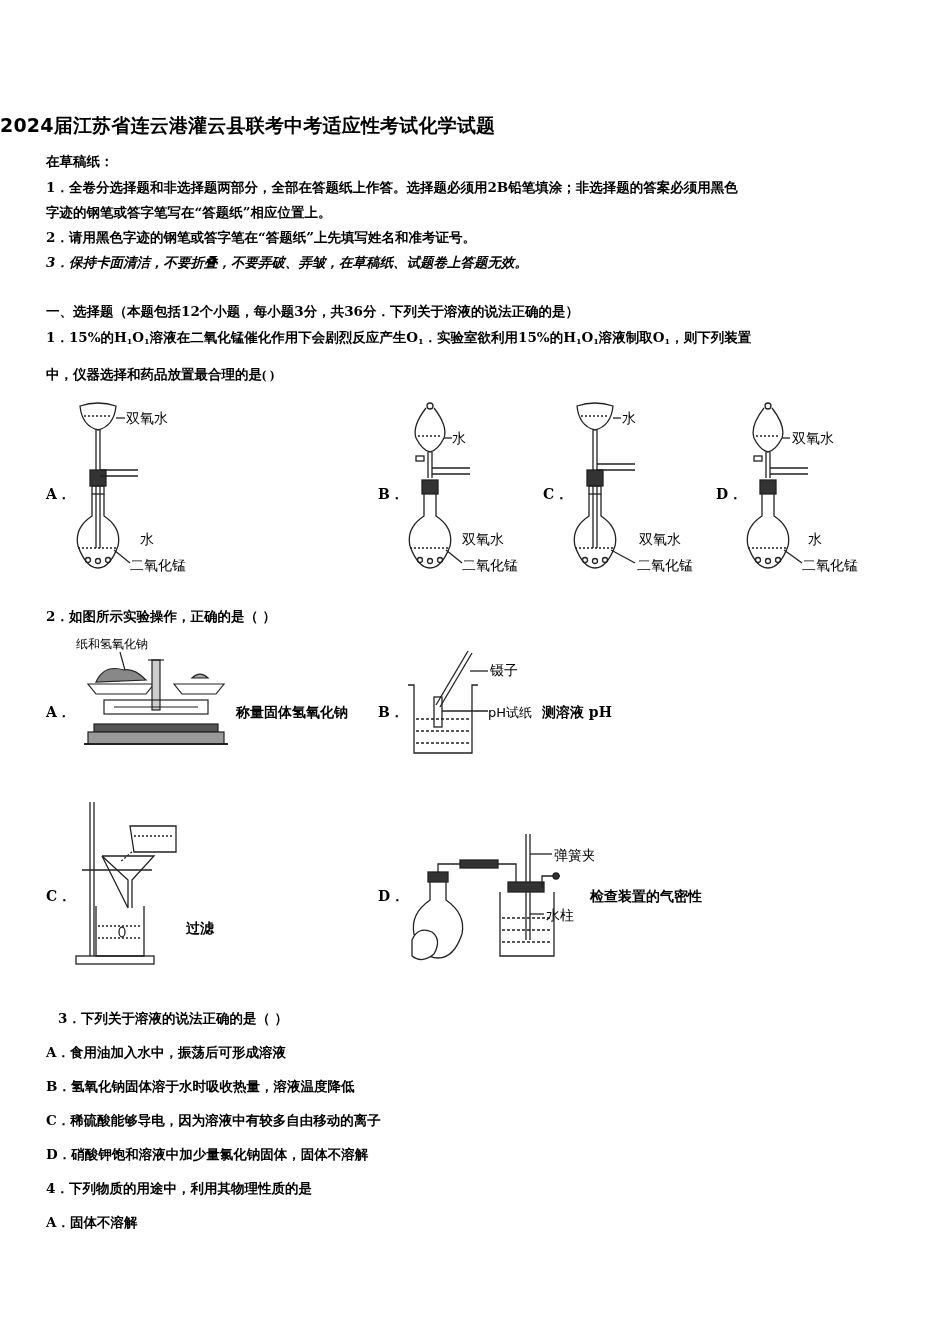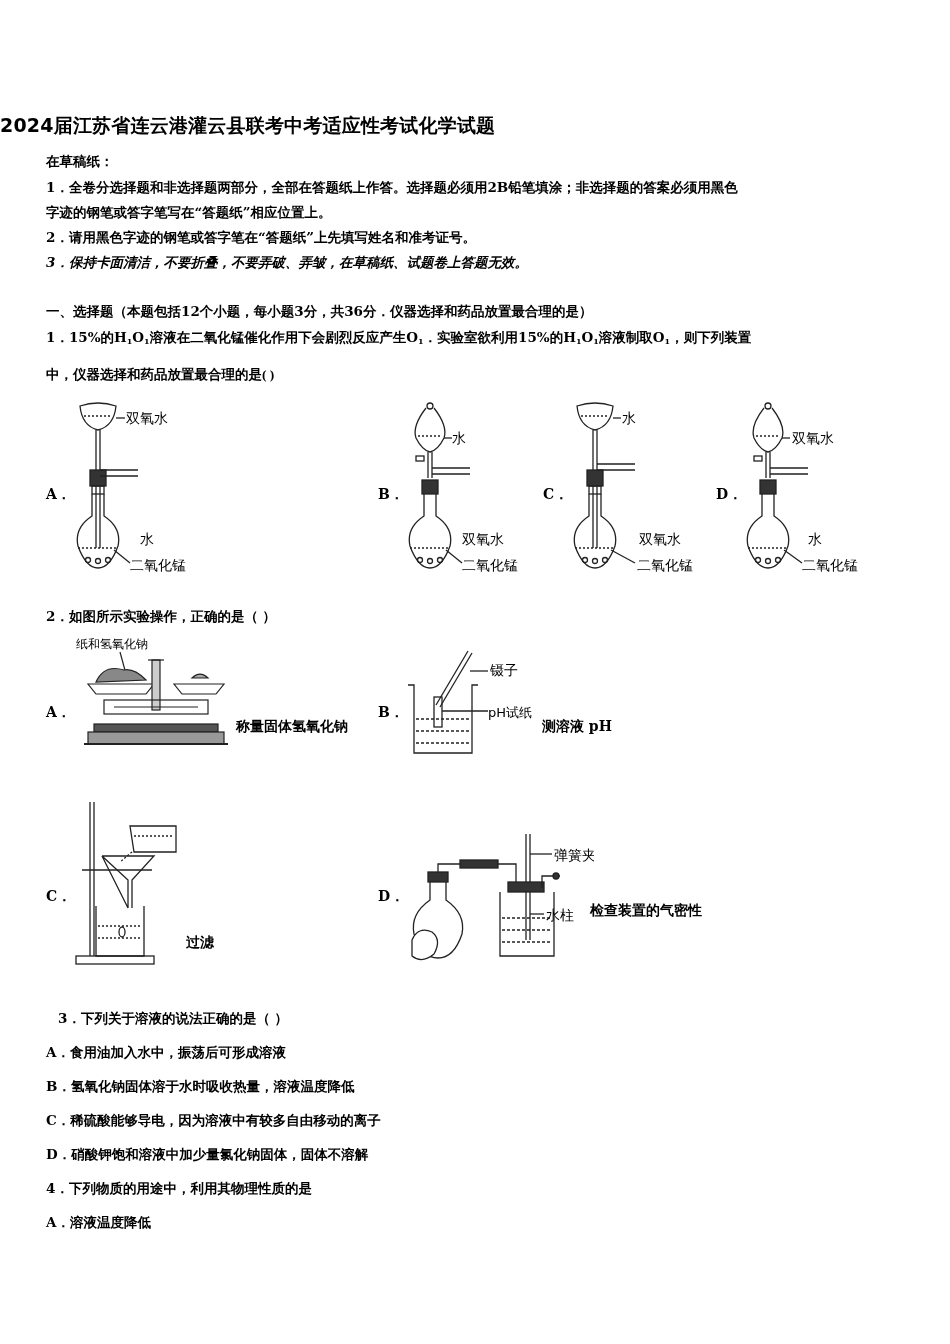--- a/index.html
+++ b/index.html
@@ -9,37 +9,37 @@
     color: #000;
   }
   .abs { position: absolute; }
   .title {
     left: 0; width: 950px; top: 113px; text-align: left;
     font-family: "DejaVu Sans", sans-serif; font-weight: bold; font-size: 19px;
     letter-spacing: 0.2px;
   }
   .line { position: absolute; left: 46px; font-size: 13.5px; font-weight: bold; white-space: nowrap; }
   .opt-label { position: absolute; font-size: 14px; font-weight: bold; }
-  .cap { position: absolute; font-size: 14px; font-weight: bold; white-space: nowrap; margin-top: 14px; }
+  .cap { position: absolute; font-size: 14px; font-weight: bold; white-space: nowrap; }
   sub { font-size: 8px; vertical-align: -2px; }
   svg text { font-family: "DejaVu Sans", sans-serif; }
   .fig { position: absolute; }
 </style>
 </head>
 <body>
 
 <div class="abs title">2024届江苏省连云港灌云县联考中考适应性考试化学试题</div>
 
 <div class="line" style="top:153px;font-weight:bold;">在草稿纸：</div>
 <div class="line" style="top:179px;">1．全卷分选择题和非选择题两部分，全部在答题纸上作答。选择题必须用2B铅笔填涂；非选择题的答案必须用黑色</div>
 <div class="line" style="top:204px;">字迹的钢笔或答字笔写在“答题纸”相应位置上。</div>
 <div class="line" style="top:229px;">2．请用黑色字迹的钢笔或答字笔在“答题纸”上先填写姓名和准考证号。</div>
 <div class="line" style="top:254px;font-style:italic;">3．保持卡面清洁，不要折叠，不要弄破、弄皱，在草稿纸、试题卷上答题无效。</div>
 
-<div class="line" style="top:303px;">一、选择题（本题包括12个小题，每小题3分，共36分．仪器选择和药品放置最合理的是）</div>
+<div class="line" style="top:303px;">一、选择题（本题包括12个小题，每小题3分，共36分．下列关于溶液的说法正确的是）</div>
 
 <div class="line" style="top:329px;">
   <span>1．15%的H</span><sub>1</sub><span>O</span><sub>1</sub><span>溶液在二氧化锰催化作用下会剧烈反应产生O</span><sub>1</sub><span>．实验室欲利用15%的H</span><sub>1</sub><span>O</span><sub>1</sub><span>溶液制取O</span><sub>1</sub><span>，则下列装置</span>
 </div>
 <div class="line" style="top:366px;font-family:Liberation Serif, serif;">中，仪器选择和药品放置最合理的是(        )</div>
 
 <div class="opt-label" style="left:46px;top:486px;">A．</div>
 <div class="opt-label" style="left:378px;top:486px;">B．</div>
 <div class="opt-label" style="left:543px;top:486px;">C．</div>
 <div class="opt-label" style="left:716px;top:486px;">D．</div>
@@ -219,13 +219,13 @@
 </svg>
 <div class="cap" style="left:590px;top:888px;">检查装置的气密性</div>
 
 <div class="line" style="top:1010px;margin-left:12px;">3．下列关于溶液的说法正确的是（ ）</div>
 <div class="line" style="top:1044px;">A．食用油加入水中，振荡后可形成溶液</div>
 <div class="line" style="top:1078px;">B．氢氧化钠固体溶于水时吸收热量，溶液温度降低</div>
 <div class="line" style="top:1112px;">C．稀硫酸能够导电，因为溶液中有较多自由移动的离子</div>
 <div class="line" style="top:1146px;">D．硝酸钾饱和溶液中加少量氯化钠固体，固体不溶解</div>
 
 <div class="line" style="top:1180px;">4．下列物质的用途中，利用其物理性质的是</div>
-<div class="line" style="top:1214px;">A．溶液温度降低</div>
+<div class="line" style="top:1214px;">A．固体不溶解</div>
 
 </body></html>

